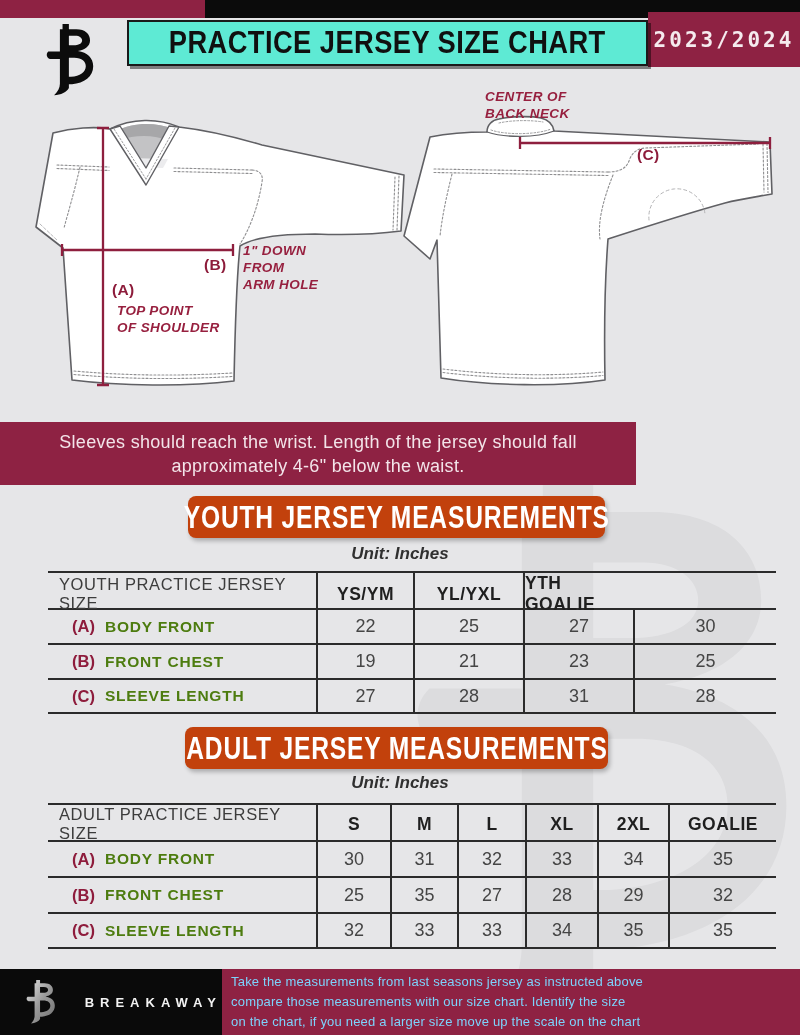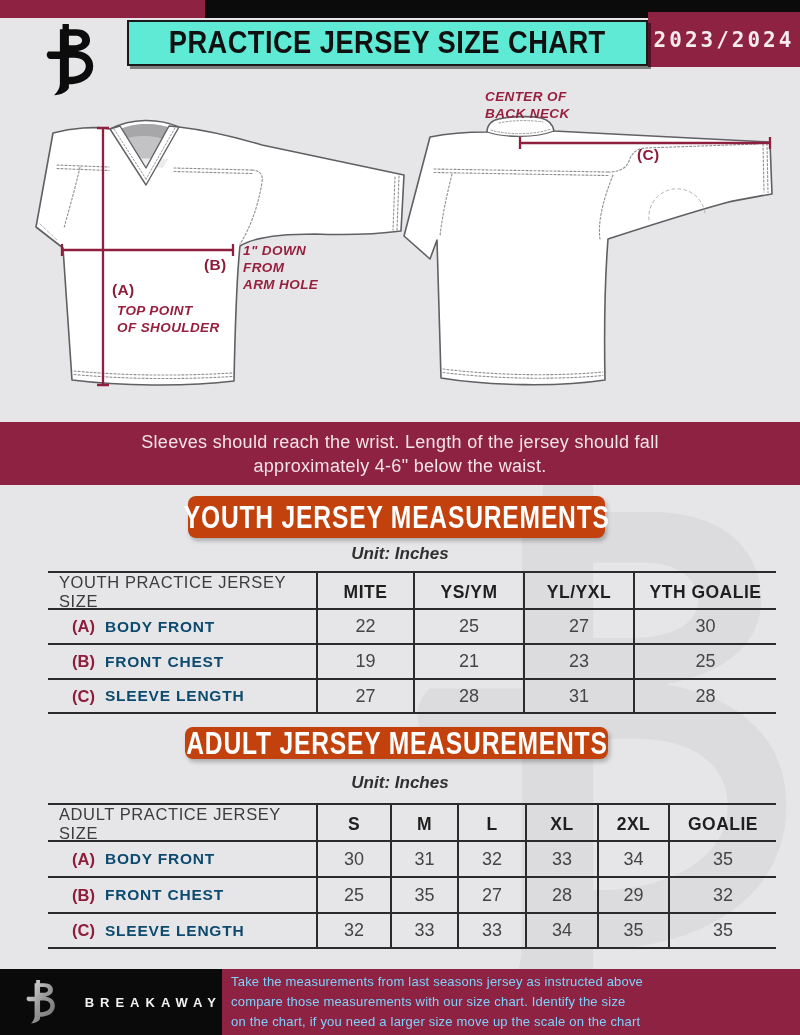--- a/index.html
+++ b/index.html
@@ -26,51 +26,51 @@
   
   .watermark{left:400px;top:470px;width:420px;height:588px;opacity:.55;z-index:0;}
 
   
   .diagram{left:0;top:78px;width:800px;height:345px;z-index:1;}
   .dlabel{z-index:2;color:#8D1C3B;font-weight:800;font-size:15.5px;letter-spacing:.3px;}
   .dnote{z-index:2;color:#97203F;font-style:italic;font-weight:600;font-size:13.5px;
          letter-spacing:.4px;line-height:17px;white-space:nowrap;}
 
   
-  .notice{left:0;top:422px;width:800px;height:63px;background:#8E2243;z-index:2;
+  .notice{left:0;top:422px;width:636px;height:63px;background:#8E2243;z-index:2;
           display:flex;flex-direction:column;align-items:center;justify-content:center;}
   .notice div{color:#F3E4E9;font-size:18px;letter-spacing:.3px;line-height:24px;}
 
   
   .banner{background:#c2410c;border-radius:8px;display:flex;align-items:center;justify-content:center;
           z-index:2;box-shadow:2px 3px 4px rgba(0,0,0,.25);}
   .banner span{display:inline-block;transform:scale(.82,1.06);white-space:nowrap;color:#fff;
                font-weight:800;font-size:30px;letter-spacing:1px;}
   .banner-youth{left:188px;top:496px;width:417px;height:42px;}
-  .banner-adult{left:185px;top:727px;width:423px;height:32px;}
+  .banner-adult{left:185px;top:727px;width:423px;height:42px;}
   .unit{left:0;width:800px;text-align:center;font-style:italic;font-weight:700;font-size:17px;
         color:#303030;z-index:2;}
   .unit-youth{top:544px;}
   .unit-adult{top:773px;}
 
   
   .tbl{left:48px;width:728px;z-index:2;border-bottom:2px solid #2B2B2B;box-sizing:border-box;}
   .tbl-youth{top:571px;}
   .tbl-adult{top:803px;}
   .tr{display:grid;border-top:2px solid #2B2B2B;box-sizing:border-box;}
   .tr-y{grid-template-columns:268px 97px 110px 110px 143px;}
   .tr-a{grid-template-columns:268px 74px 67px 68px 72px 71px 108px;}
   .td{display:flex;align-items:center;justify-content:center;box-sizing:border-box;}
   .td + .td{border-left:2px solid #2B2B2B;}
   .td.lab{justify-content:flex-start;}
   .h-lab{padding-left:11px;font-size:16.5px;letter-spacing:.6px;color:#3C3C3C;}
   .h-col{font-weight:700;font-size:17.5px;letter-spacing:.5px;color:#1F1F1F;}
   .r-lab{padding-left:24px;}
   .key{font-weight:800;font-size:16.5px;color:#8E1C3C;margin-right:10px;}
-  .lbl{font-weight:600;font-size:15.5px;letter-spacing:.8px;color:#0c4a6e;}
+  .lbl{font-weight:600;font-size:15.5px;letter-spacing:.8px;color:#4d7c0f;}
   .val{font-size:18px;color:#454545;}
   .rh-y{height:37px;} .rr-y{height:35px;} .rl-y{height:34px;}
   .rh-a{height:37px;} .rr-a{height:36px;} .rl-a{height:35px;}
 
   
   .footer-black{left:0;top:969px;width:222px;height:66px;background:#0A0A0A;z-index:3;
                 display:flex;align-items:center;}
   .footer-logo{margin-left:25px;width:33px;height:45px;}
   .footer-brand{margin-left:27px;color:#F2F2F2;font-weight:700;font-size:13px;letter-spacing:6px;}
   .footer-maroon{left:222px;top:969px;width:578px;height:66px;background:#8E2243;z-index:3;
@@ -199,21 +199,20 @@
   </div>
 
   <div class="abs banner banner-youth">
     <span>YOUTH JERSEY MEASUREMENTS</span>
   </div>
   <div class="abs unit unit-youth">Unit: Inches</div>
 
   <div class="abs tbl tbl-youth">
     <div class="tr tr-y rh-y">
       <div class="td lab h-lab">YOUTH PRACTICE JERSEY SIZE</div>
-      <div class="td h-col">MITE</div>
       <div class="td h-col">YS/YM</div>
       <div class="td h-col">YL/YXL</div>
       <div class="td h-col">YTH GOALIE</div>
     </div>
     <div class="tr tr-y rr-y">
       <div class="td lab r-lab">
         <span class="key">(A)</span>
           <span class="lbl">BODY FRONT</span>
       </div>
       <div class="td val">22</div>

